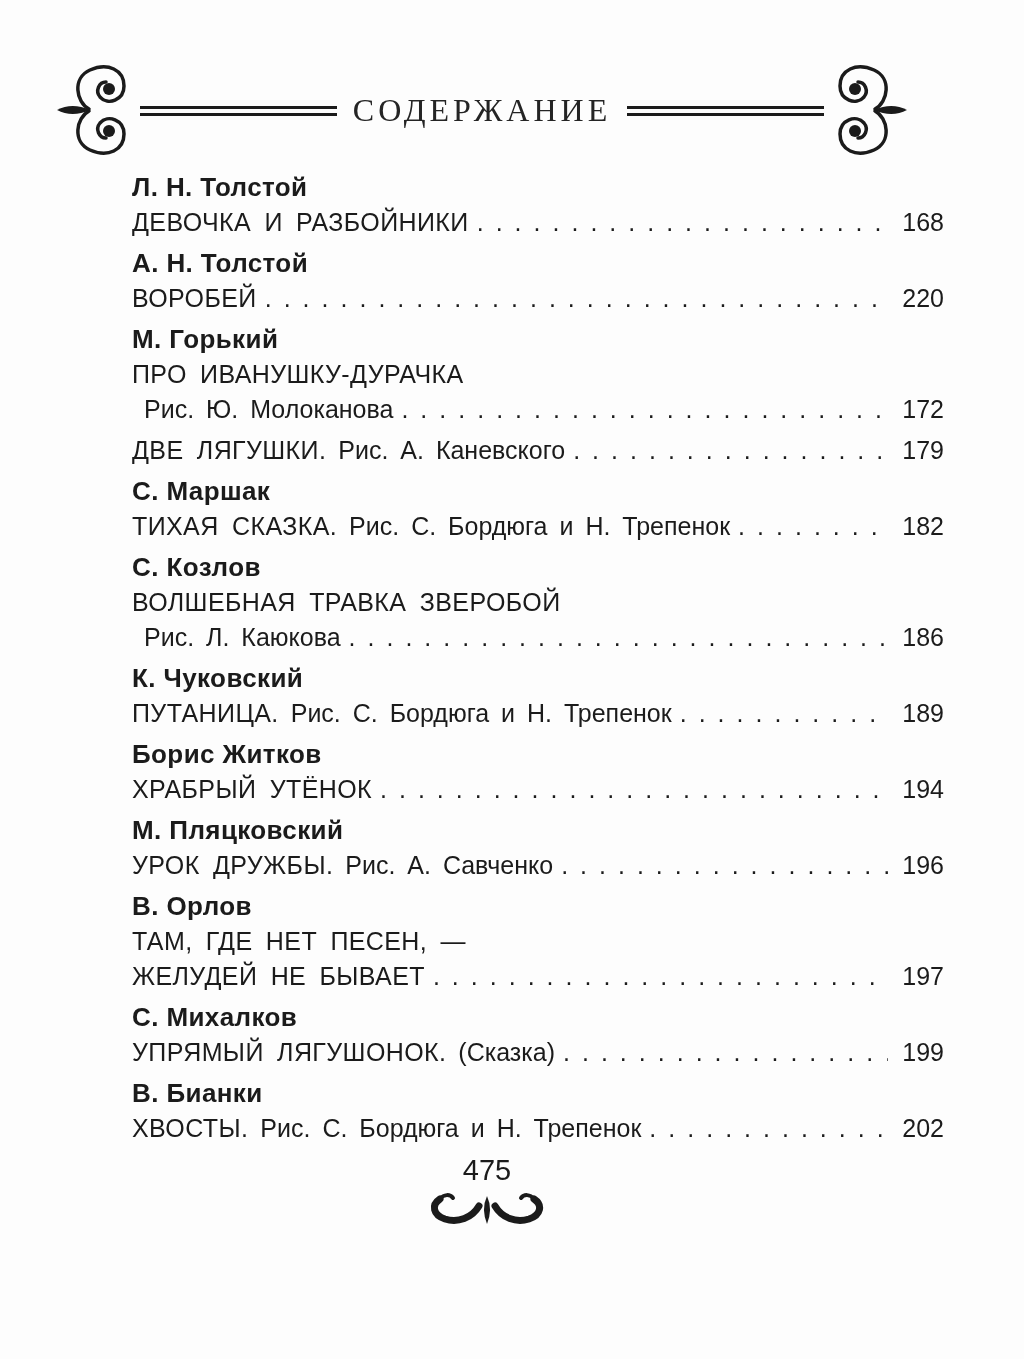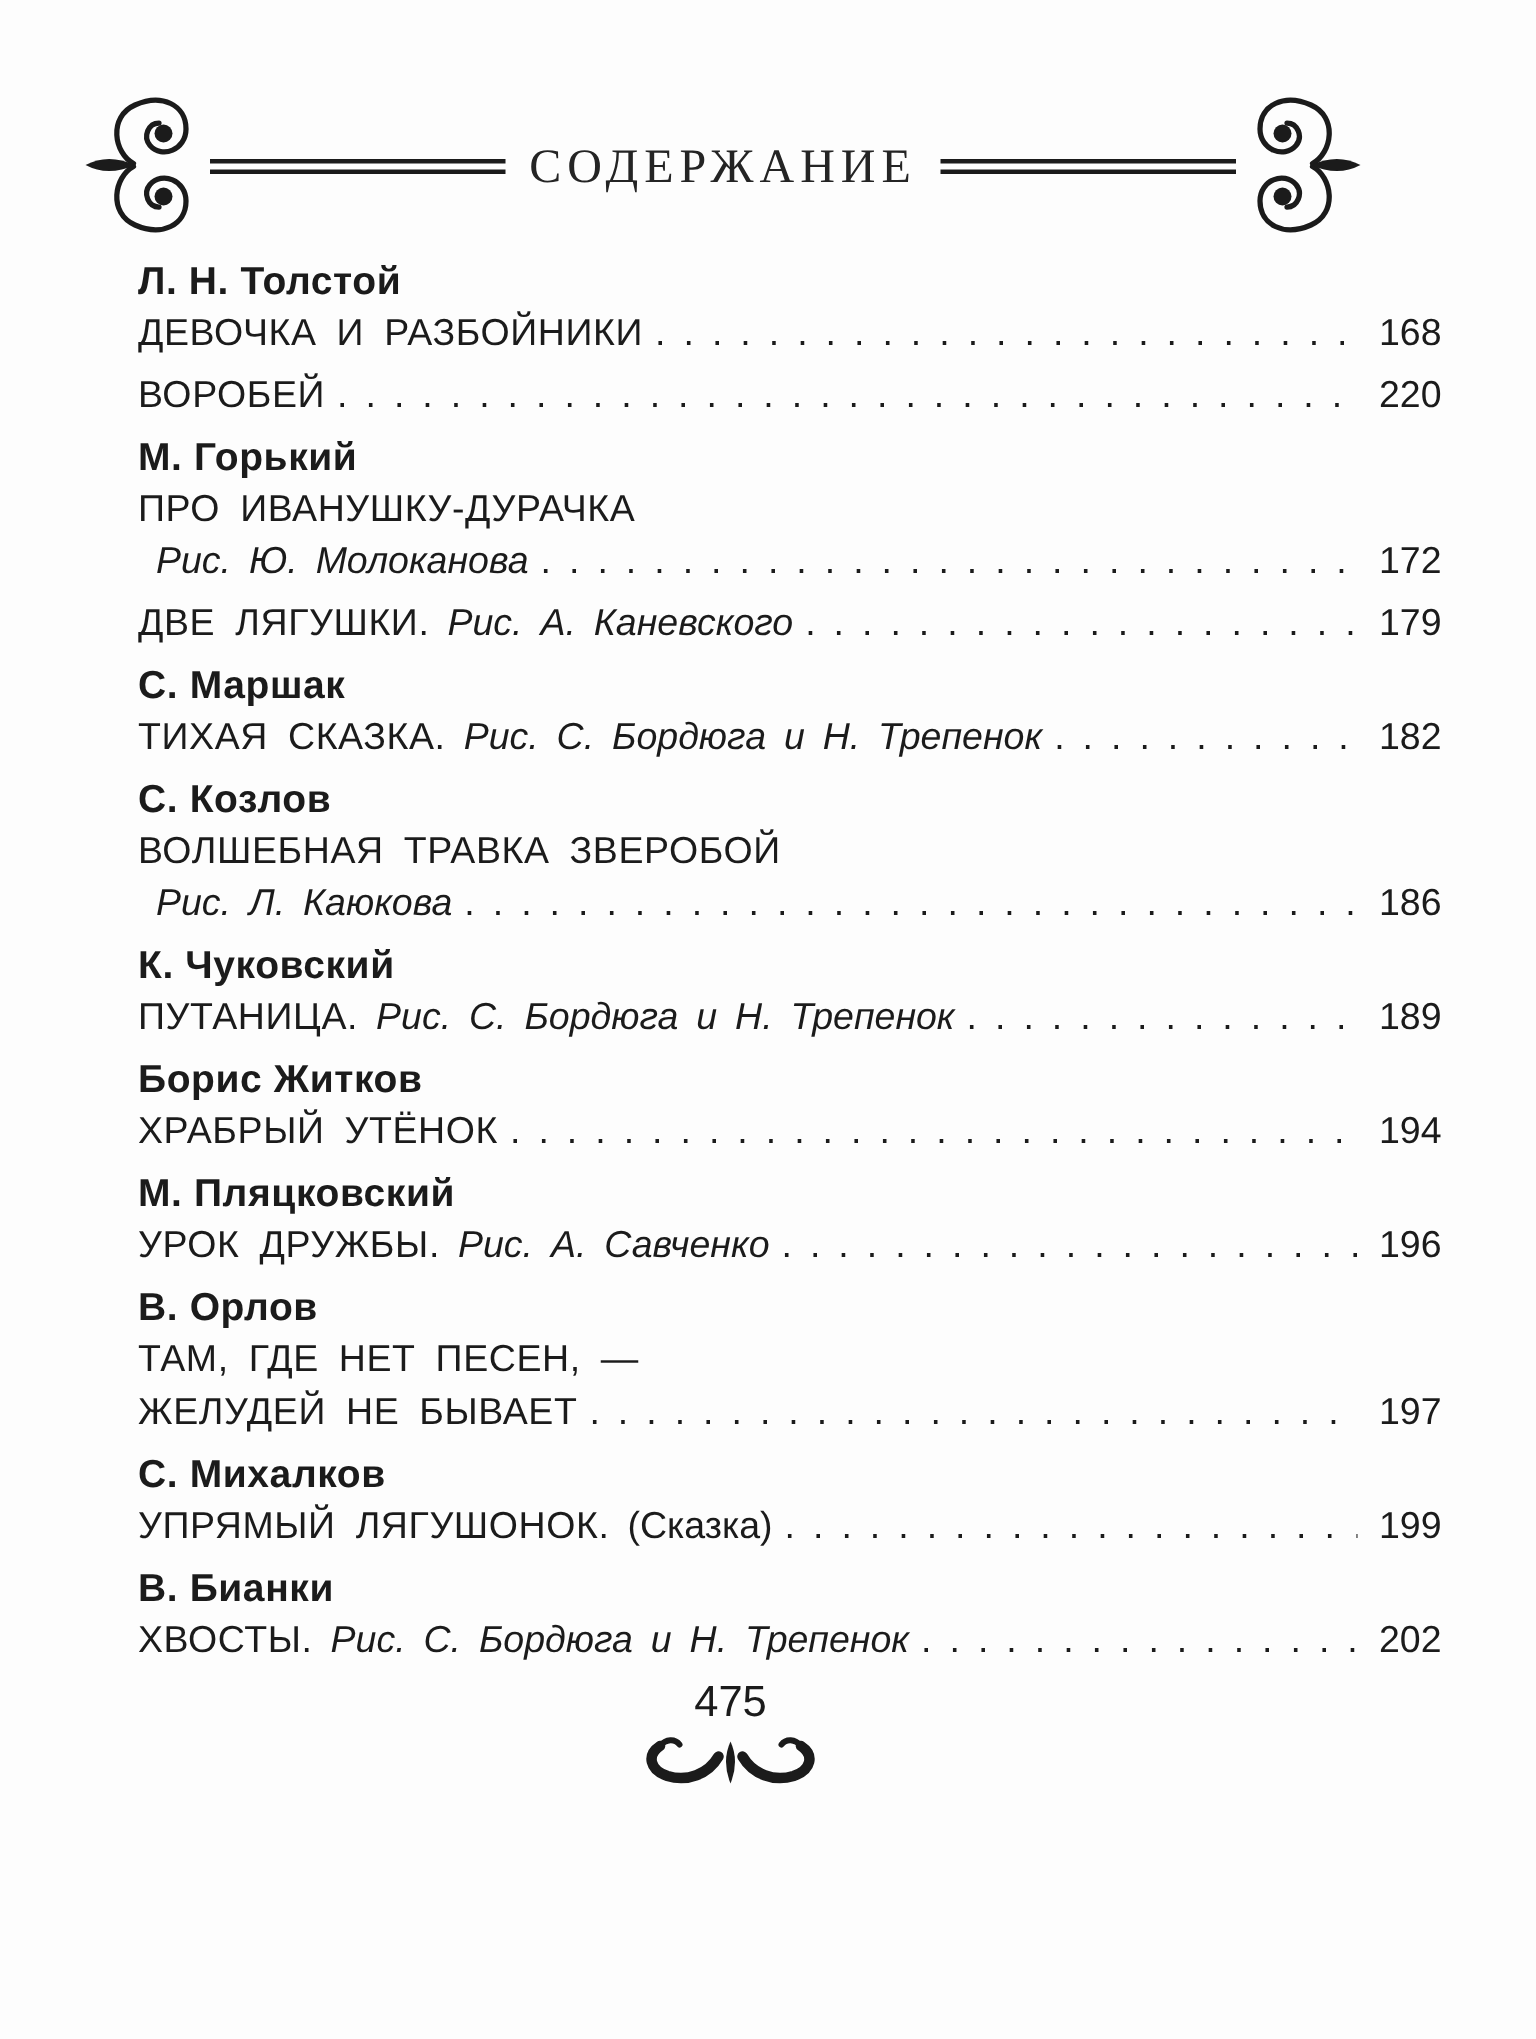--- a/index.html
+++ b/index.html
@@ -36,37 +36,37 @@
     padding: 0 16px;
     font-family: "Liberation Serif", serif;
     font-weight: 400;
     font-size: 32px;
     letter-spacing: 4px;
     color: #242424;
     white-space: nowrap;
   }
 
   
-  .toc-list { padding: 12px 63px 0 92px; }
+  .toc-list { padding: 12px 80px 0 92px; margin-left: 40px; }
   .entry { margin-top: 6px; }
   .entry:first-child { margin-top: 0; }
   .author {
     font-weight: bold;
     font-size: 26px;
     line-height: 35px;
     letter-spacing: 0.4px;
   }
   .line {
     display: flex;
     align-items: baseline;
     font-size: 25px;
     line-height: 35px;
   }
   .t   { white-space: nowrap; letter-spacing: 0.4px; word-spacing: 6px; }
-  .n   { white-space: nowrap; font-style: italic; margin-left: 12px; word-spacing: 5px; }
+  .n   { white-space: nowrap; margin-left: 12px; word-spacing: 5px; }
   .sfx { white-space: nowrap; margin-left: 12px; }
   .leader {
     flex: 1 1 auto;
     min-width: 0;
     overflow: hidden;
     white-space: nowrap;
     letter-spacing: 12px;
     margin-left: 8px;
   }
   .pg {
@@ -123,20 +123,21 @@
   <main class="toc-list">
       <div class="entry">
         <div class="author">Л. Н. Толстой</div>
         <div class="line">
           <span class="t">ДЕВОЧКА И РАЗБОЙНИКИ</span>
           <span class="leader">............................................................</span>
           <span class="pg">168</span>
         </div>
       </div>
       <div class="entry">
+        <div class="author">А. Н. Толстой</div>
         <div class="line">
           <span class="t">ВОРОБЕЙ</span>
           <span class="leader">............................................................</span>
           <span class="pg">220</span>
         </div>
       </div>
       <div class="entry">
         <div class="author">М. Горький</div>
         <div class="line">
           <span class="t">ПРО ИВАНУШКУ-ДУРАЧКА</span>

